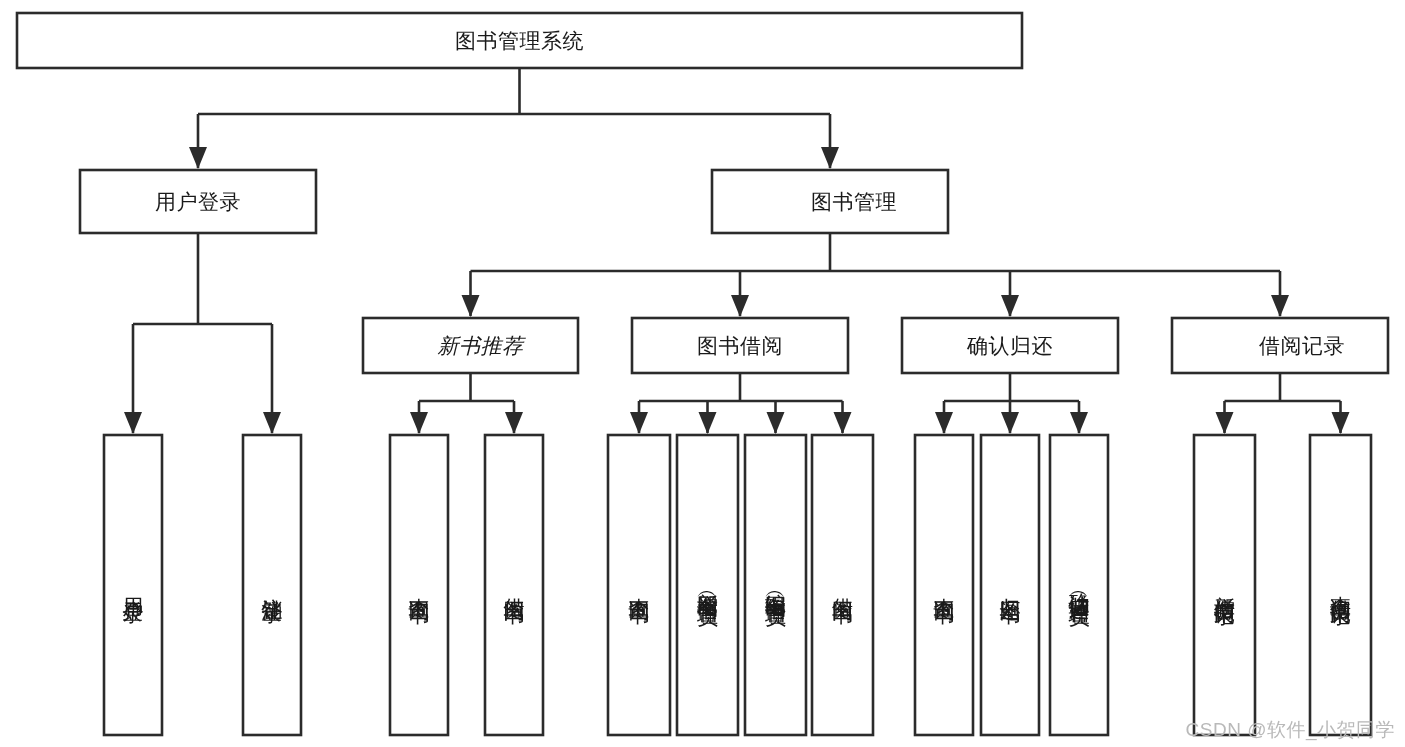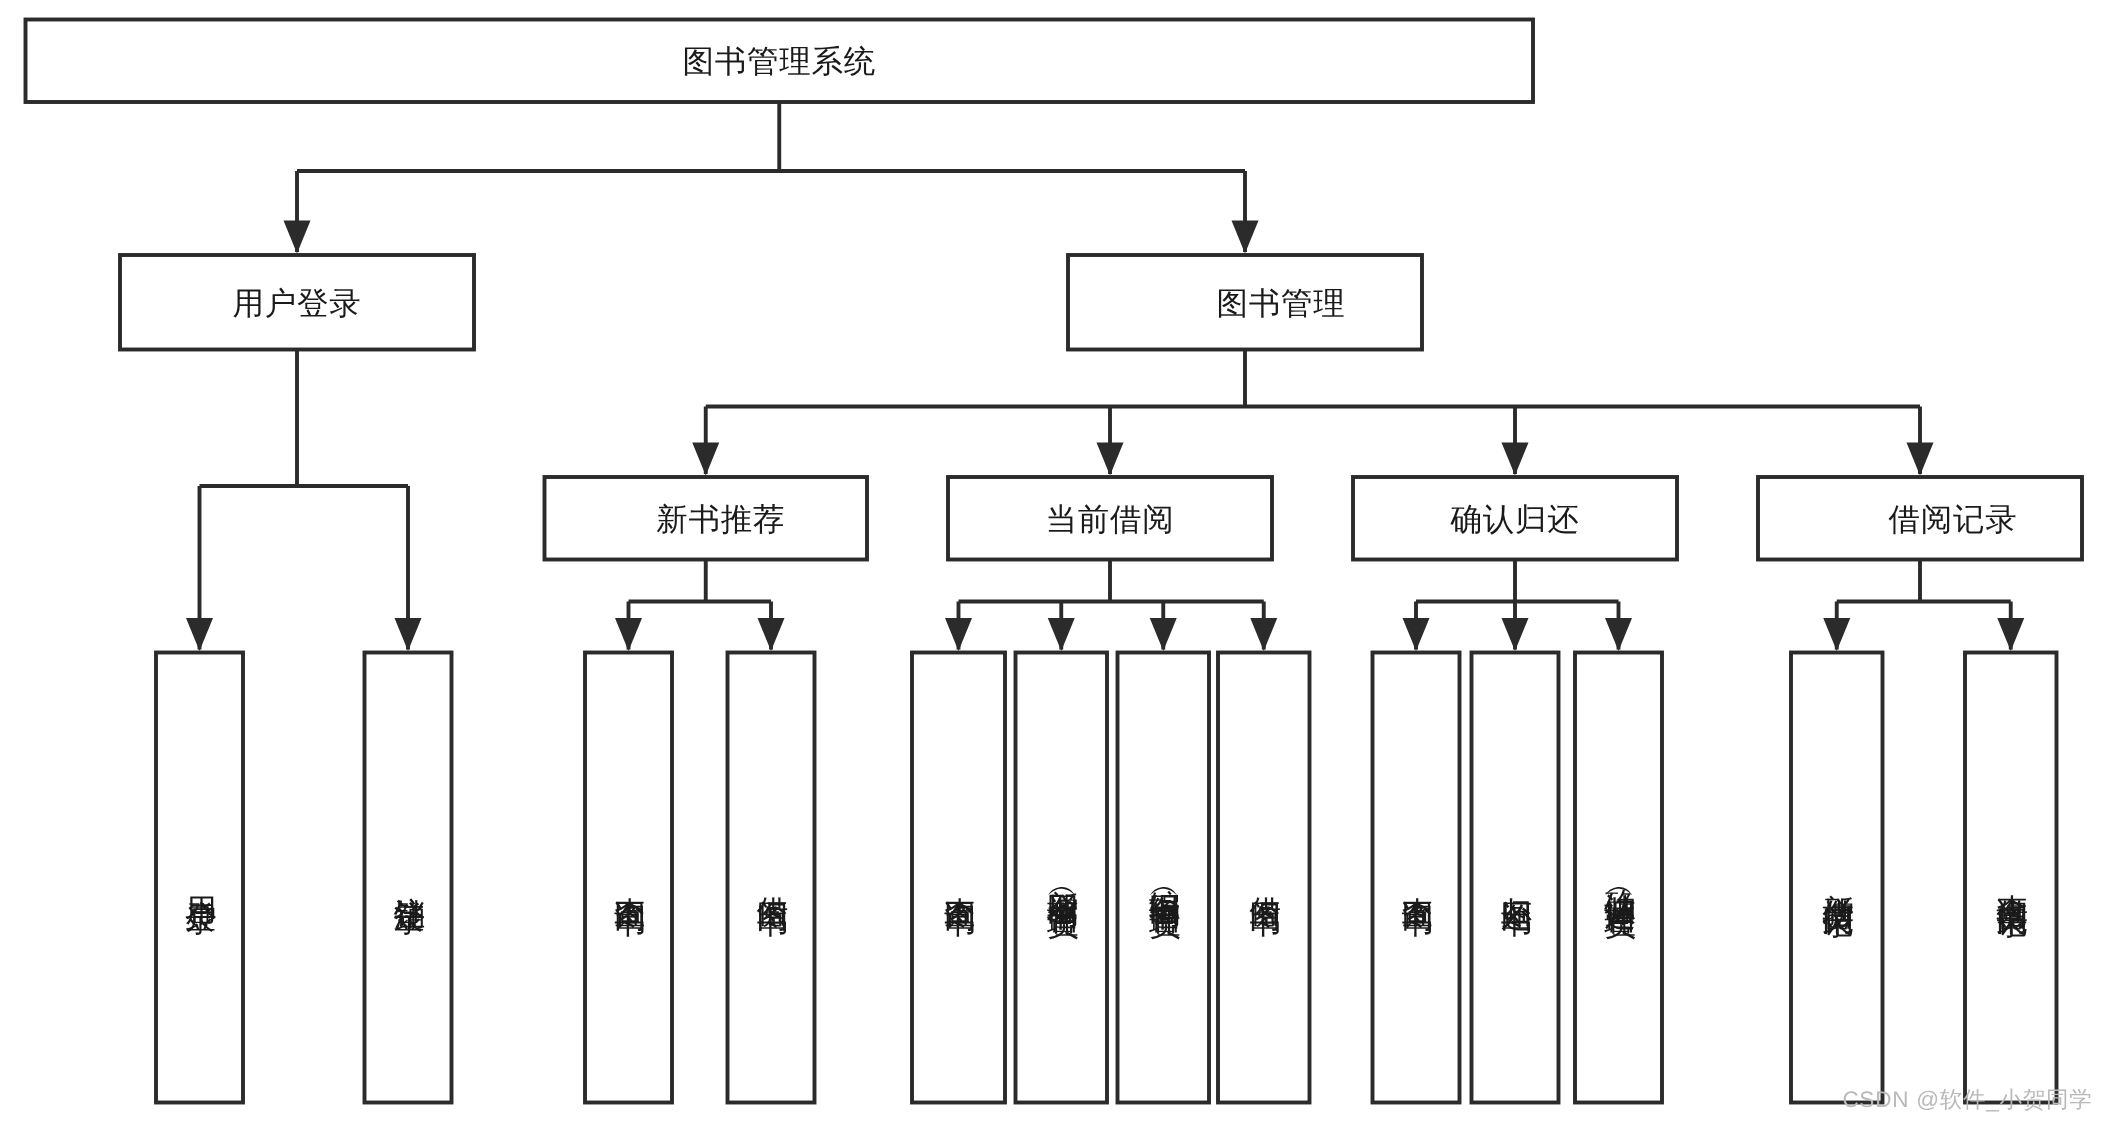--- a/index.html
+++ b/index.html
@@ -65,21 +65,21 @@
     font-size: 21px;
     line-height: 1.15;
     letter-spacing: 2px;
     white-space: nowrap;
     pointer-events: none;
   }
   .watermark {
     position: absolute;
     right: 10px;
     bottom: 4px;
-    font-size: 15px;
+    font-size: 19px;
     color: #b9b9b9;
     letter-spacing: 0.5px;
     white-space: nowrap;
     pointer-events: none;
     margin-top: 33px;
   }
 </style>
 </head>
 <body>
 
@@ -160,22 +160,22 @@
         <rect x="1050" y="435" width="58" height="300" class="node-box"></rect>
         <rect x="1194" y="435" width="61" height="300" class="node-box"></rect>
         <rect x="1310" y="435" width="61" height="300" class="node-box"></rect>
       </g>
   </svg>
 
   <div id="labels-layer">
       <div class="node-label" style="left: 17px; top: 13px; width: 1005px; height: 55px;">图书管理系统</div>
       <div class="node-label" style="left: 80px; top: 170px; width: 236px; height: 63px;">用户登录</div>
       <div class="node-label" style="left: 712px; top: 170px; width: 236px; height: 63px; margin-left: 24px;">图书管理</div>
-      <div class="node-label" style="left: 363px; top: 318px; width: 235px; height: 55px;">新书推荐</div>
-      <div class="node-label" style="left: 632px; top: 318px; width: 216px; height: 55px;">当前借阅</div>
+      <div class="node-label" style="left: 363px; top: 318px; width: 235px; height: 55px; font-style: italic;">新书推荐</div>
+      <div class="node-label" style="left: 632px; top: 318px; width: 216px; height: 55px;">图书借阅</div>
       <div class="node-label" style="left: 902px; top: 318px; width: 216px; height: 55px;">确认归还</div>
       <div class="node-label" style="left: 1172px; top: 318px; width: 260px; height: 55px;">借阅记录</div>
       <div class="leaf-label" style="left: 104px; top: 435px; width: 58px; height: 300px;">用户登录</div>
       <div class="leaf-label" style="left: 243px; top: 435px; width: 58px; height: 300px;">注销登录</div>
       <div class="leaf-label" style="left: 390px; top: 435px; width: 58px; height: 300px;">查询图书</div>
       <div class="leaf-label" style="left: 485px; top: 435px; width: 58px; height: 300px;">借阅图书</div>
       <div class="leaf-label" style="left: 608px; top: 435px; width: 62px; height: 300px;">查询图书</div>
       <div class="leaf-label" style="left: 677px; top: 435px; width: 61px; height: 300px;">新增图书（管理员）</div>
       <div class="leaf-label" style="left: 745px; top: 435px; width: 61px; height: 300px;">编辑图书（管理员）</div>
       <div class="leaf-label" style="left: 812px; top: 435px; width: 61px; height: 300px;">借阅图书</div>

